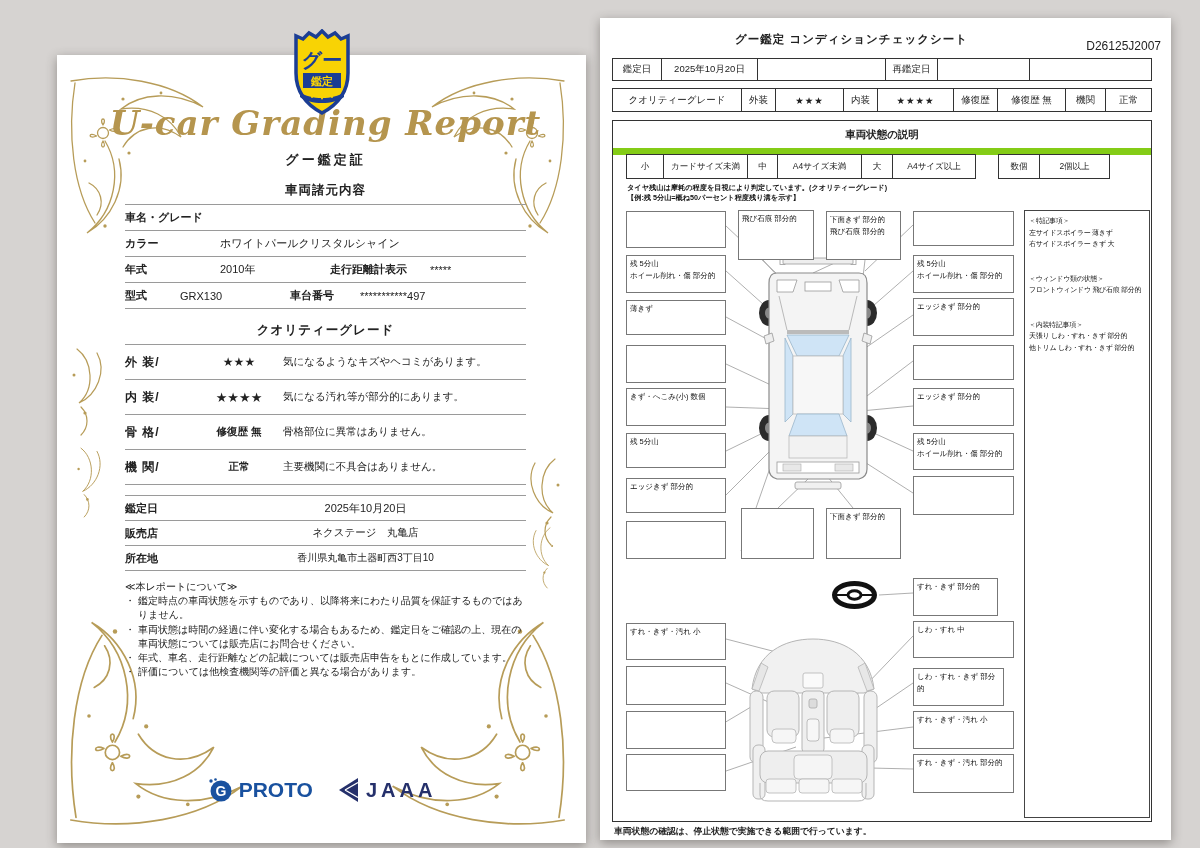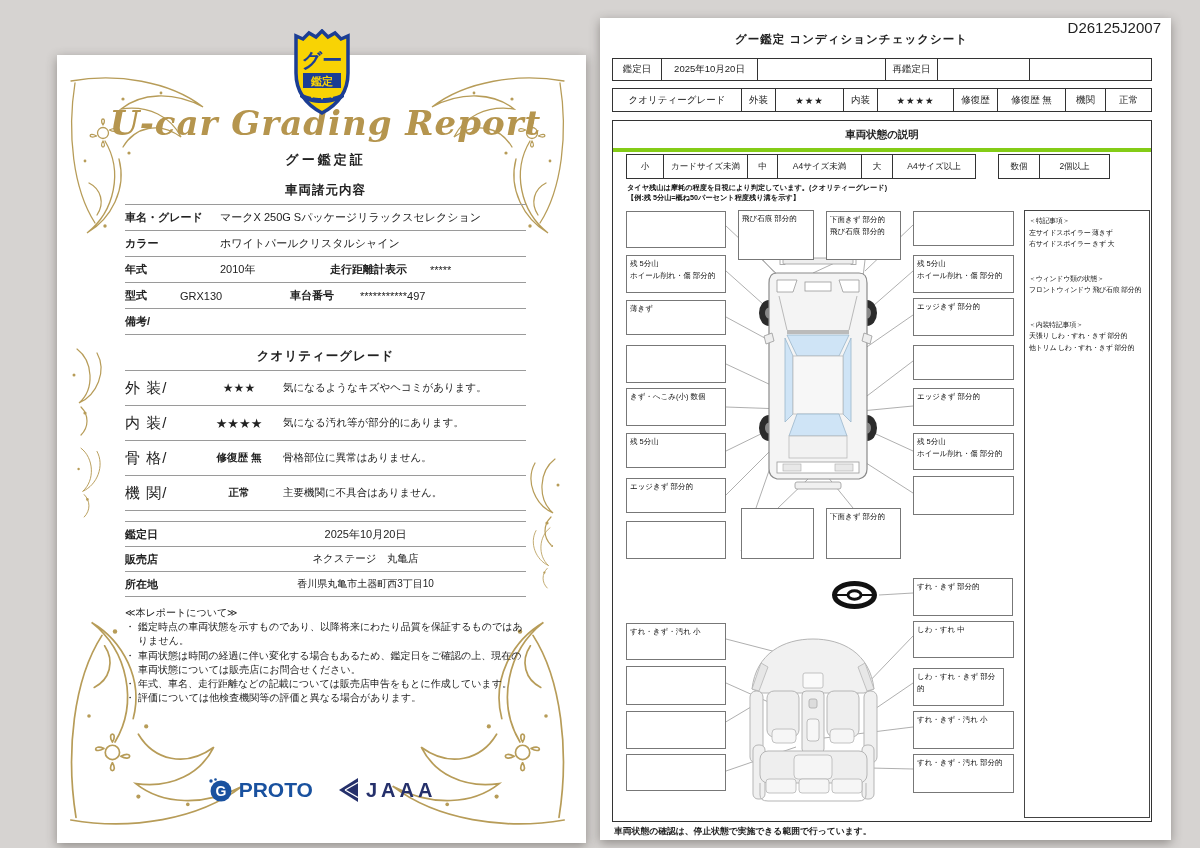--- a/index.html
+++ b/index.html
@@ -21,48 +21,48 @@
   .lp-intro{font-size:10.5px;line-height:1.45;text-align:justify;}
   .lp-h{font-size:12.5px;font-weight:bold;text-align:center;margin:13px 0 5px;letter-spacing:1px;}
   .spec{border-top:1px solid #9a9a9a;}
   .srow{display:flex;align-items:center;min-height:25px;border-bottom:1px solid #9a9a9a;font-size:11px;}
   .srow .lab{width:95px;font-weight:bold;flex:none;}
   .srow .lab2{width:100px;font-weight:bold;flex:none;}
   .srow .val{flex:1;}
   .srow .valf{width:110px;flex:none;}
   .qual{border-top:1px solid #9a9a9a;}
   .qrow{display:flex;align-items:center;min-height:34px;border-bottom:1px solid #9a9a9a;font-size:10.5px;}
-  .qrow .qlab{width:70px;font-weight:normal;font-size:15px;flex:none;letter-spacing:1px;}
+  .qrow .qlab{width:70px;font-weight:bold;font-size:12px;flex:none;letter-spacing:1px;}
   .qrow .qval{width:88px;text-align:center;font-weight:bold;font-size:12px;flex:none;}
   .qrow .qdesc{flex:1;}
   .info{border-top:1px solid #9a9a9a;margin-top:10px;}
   .irow{display:flex;align-items:center;min-height:24px;border-bottom:1px solid #9a9a9a;font-size:11px;}
   .irow .lab{width:80px;font-weight:bold;flex:none;}
   .irow .ival{flex:1;text-align:center;}
   .about{margin-top:9px;font-size:10px;line-height:1.42;}
   .bullet{display:flex;}
   .bullet .bm{flex:none;width:13px;}
   .logos{position:absolute;left:0;right:0;bottom:40px;display:flex;justify-content:center;
          align-items:center;gap:24px;z-index:2;}
   .proto{display:flex;align-items:center;gap:6px;font-weight:bold;font-size:21px;color:#19519f;}
   .jaaa{display:flex;align-items:center;gap:5px;font-weight:bold;font-size:20px;color:#25306b;letter-spacing:4px;}
 
   
   .rp-title{position:absolute;top:14px;left:12px;right:80px;text-align:center;font-size:11.5px;font-weight:bold;letter-spacing:1px;}
-  .rp-doc{position:absolute;top:1px;right:10px;font-size:15px;}
+  .rp-doc{position:absolute;top:21px;right:10px;font-size:12px;}
   .rtbl{position:absolute;left:12px;width:540px;border:1px solid #333;display:flex;box-sizing:border-box;background:#fff;}
   .rtbl .c{border-left:1px solid #333;display:flex;align-items:center;justify-content:center;
            font-size:9.5px;box-sizing:border-box;overflow:hidden;}
   .rtbl .c:first-child{border-left:none;}
   .date-tbl{top:40px;height:23px;}
   .grade-tbl{top:70px;height:24px;}
   .stars{font-size:11px;font-weight:bold;letter-spacing:1px;}
   .cond{position:absolute;left:12px;top:102px;width:540px;height:702px;border:1.5px solid #333;box-sizing:border-box;}
   .cond-h{position:absolute;left:0;right:0;top:0;height:27px;line-height:27px;text-align:center;
-          font-weight:bold;font-size:10.5px;border-bottom:4px solid #84cc16;}
+          font-weight:bold;font-size:10.5px;border-bottom:7px solid #84cc16;}
   .ltbl{position:absolute;border:1px solid #333;display:flex;box-sizing:border-box;height:25px;}
   .ltbl .c{border-left:1px solid #333;display:flex;align-items:center;justify-content:center;
            font-size:8.5px;box-sizing:border-box;}
   .ltbl .c:first-child{border-left:none;}
   .size-tbl{left:13px;top:33px;width:350px;}
   .count-tbl{left:385px;top:33px;width:112px;}
   .note{position:absolute;left:14px;font-size:7.2px;font-weight:bold;color:#111;}
   .n1{top:62px;} .n2{top:72px;}
   .lines{position:absolute;inset:0;width:100%;height:100%;pointer-events:none;}
   .abox{position:absolute;border:1px solid #777;font-size:7.5px;line-height:1.55;padding:2px 3px;
@@ -130,40 +130,36 @@
 
   <div class="lp-title">U-car Grading Report</div>
   <div class="lp-cert">グー鑑定証</div>
 
   <div class="lp-body">
 
     <div class="lp-h">車両諸元内容</div>
     <div class="spec">
       <div class="srow">
         <span class="lab">車名・グレード</span>
-        <span class="val">マークX 250G Sパッケージリラックスセレクション</span>
       </div>
       <div class="srow">
         <span class="lab">カラー</span>
         <span class="val">ホワイトパールクリスタルシャイン</span>
       </div>
       <div class="srow">
         <span class="lab">年式</span>
         <span class="valf">2010年</span>
         <span class="lab2">走行距離計表示</span>
         <span class="val">*****</span>
       </div>
       <div class="srow">
         <span class="lab" style="width:55px;">型式</span>
         <span class="valf">GRX130</span>
         <span class="lab2" style="width:70px;">車台番号</span>
         <span class="val">***********497</span>
-      </div>
-      <div class="srow">
-        <span class="lab">備考/</span>
       </div>
     </div>
 
     <div class="lp-h">クオリティーグレード</div>
     <div class="qual">
       <div class="qrow">
         <span class="qlab">外 装/</span>
         <span class="qval">★★★</span>
         <span class="qdesc">気になるようなキズやヘコミがあります。</span>
       </div>
@@ -405,21 +401,21 @@
     <div class="abox" style="left:300px;top:267px;width:101px;height:38px;">エッジきず 部分的</div>
     <div class="abox" style="left:300px;top:312px;width:101px;height:37px;">残 5分山
 ホイール削れ・傷 部分的</div>
     <div class="abox" style="left:300px;top:355px;width:101px;height:39px;"></div>
 
     <div class="abox" style="left:13px;top:502px;width:100px;height:37px;">すれ・きず・汚れ 小</div>
     <div class="abox" style="left:13px;top:545px;width:100px;height:39px;"></div>
     <div class="abox" style="left:13px;top:590px;width:100px;height:38px;"></div>
     <div class="abox" style="left:13px;top:633px;width:100px;height:37px;"></div>
 
-    <div class="abox" style="left:300px;top:457px;width:100px;height:38px;font-family:Liberation Serif, serif;">すれ・きず 部分的</div>
+    <div class="abox" style="left:300px;top:457px;width:85px;height:38px;">すれ・きず 部分的</div>
     <div class="abox" style="left:300px;top:500px;width:101px;height:37px;">しわ・すれ 中</div>
     <div class="abox" style="left:300px;top:547px;width:91px;height:38px;">しわ・すれ・きず 部分的</div>
     <div class="abox" style="left:300px;top:590px;width:101px;height:38px;">すれ・きず・汚れ 小</div>
     <div class="abox" style="left:300px;top:633px;width:101px;height:39px;">すれ・きず・汚れ 部分的</div>
 
     <div class="sidebar">＜特記事項＞
 左サイドスポイラー 薄きず
 右サイドスポイラー きず 大
 
 

